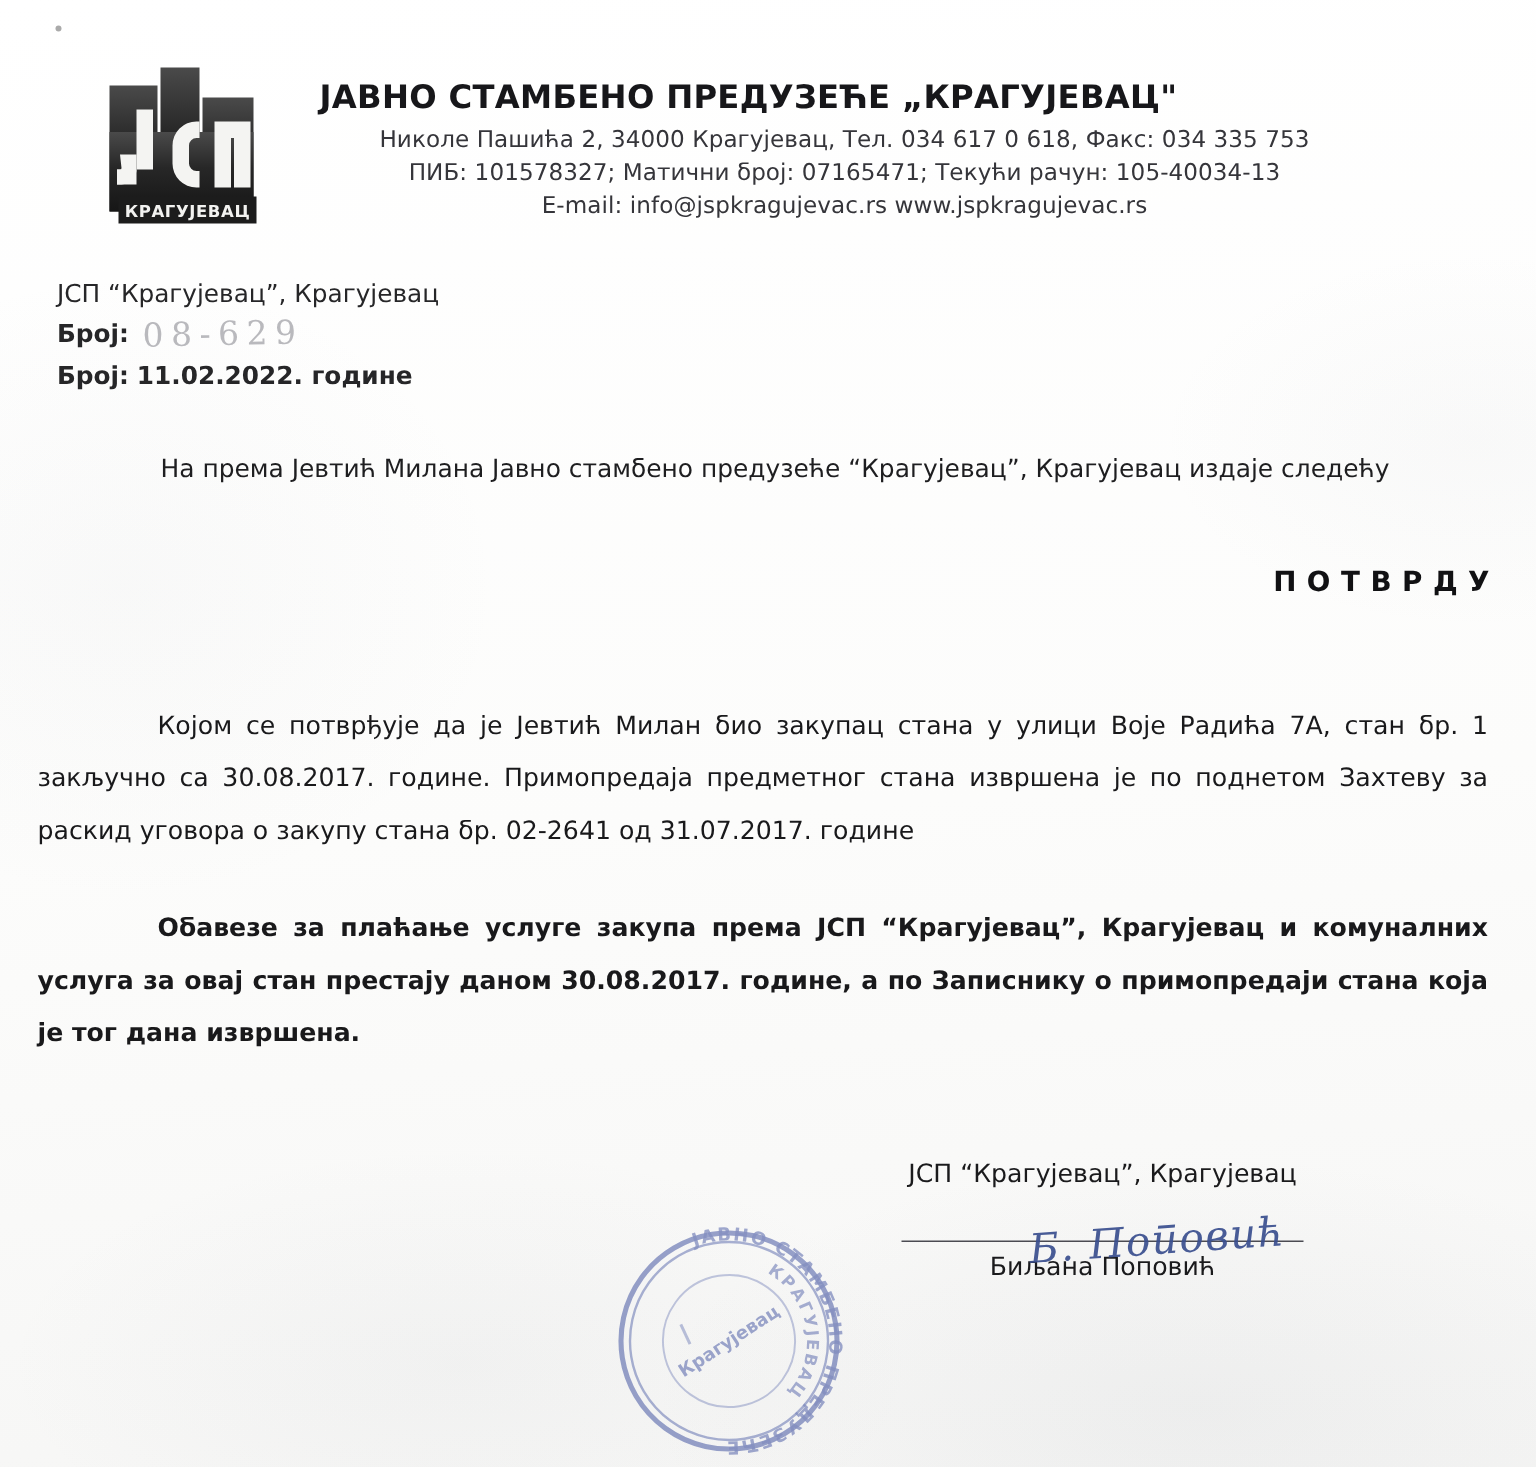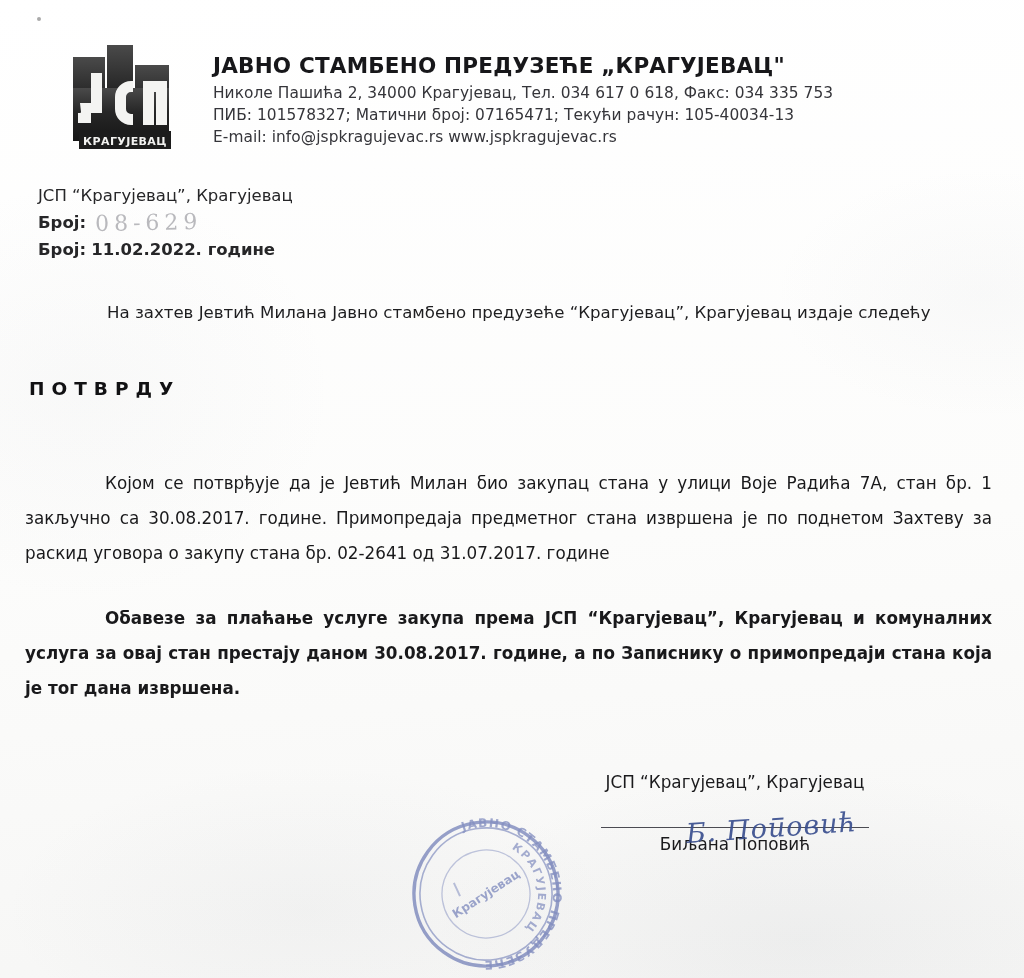--- a/index.html
+++ b/index.html
@@ -70,20 +70,21 @@
     color: #17171a;
     white-space: nowrap;
     margin-bottom: 4px;
   }
   .org-line {
     font-size: 15.4px;
     line-height: 22px;
     color: #35353a;
     white-space: nowrap;
     letter-spacing: .05px;
+    text-align: center;
   }
 
   
   .refblock {
     position: absolute;
     left: 38px;
     top: 182px;
     width: 420px;
   }
   .ref-line {
@@ -113,21 +114,21 @@
   }
   .intro {
     font-size: 16.6px;
     line-height: 26px;
     padding-left: 82px;
     color: #1e1e20;
     white-space: nowrap;
   }
   .doc-title {
     margin-top: 52px;
-    text-align: left;
+    text-align: right;
     font-weight: 700;
     font-size: 18.5px;
     letter-spacing: 7px;
     color: #111113;
     padding-left: 4px;
   }
   .para {
     margin-top: 67px;
     font-size: 16.8px;
     line-height: 35px;
@@ -241,21 +242,21 @@
     <div class="ref-line">
       <span class="ref-label">Број:</span><span class="ref-handwritten">08-629</span>
     </div>
     <div class="ref-line">
       <span class="ref-label">Број:</span>
       <span class="ref-label">11.02.2022. године</span>
     </div>
   </div>
 
   <div class="body-area">
-    <div class="intro">На захтев Јевтић Милана Јавно стамбено предузеће “Крагујевац”, Крагујевац издаје следећу</div>
+    <div class="intro">На према Јевтић Милана Јавно стамбено предузеће “Крагујевац”, Крагујевац издаје следећу</div>
 
     <div class="doc-title">ПОТВРДУ</div>
 
     <div class="para">Којом се потврђује да је Јевтић Милан био закупац стана у улици Воје Радића 7А, стан бр. 1 закључно са 30.08.2017. године. Примопредаја предметног стана извршена је по поднетом Захтеву за раскид уговора о закупу стана бр. 02-2641 од 31.07.2017. године</div>
 
     <div class="para second">Обавезе за плаћање услуге закупа према ЈСП “Крагујевац”, Крагујевац и комуналних услуга за овај стан престају даном 30.08.2017. године, а по Записнику о примопредаји стана која је тог дана извршена.</div>
   </div>
 
   <div class="signature-area">
     <div class="sig-line">ЈСП “Крагујевац”, Крагујевац</div>

